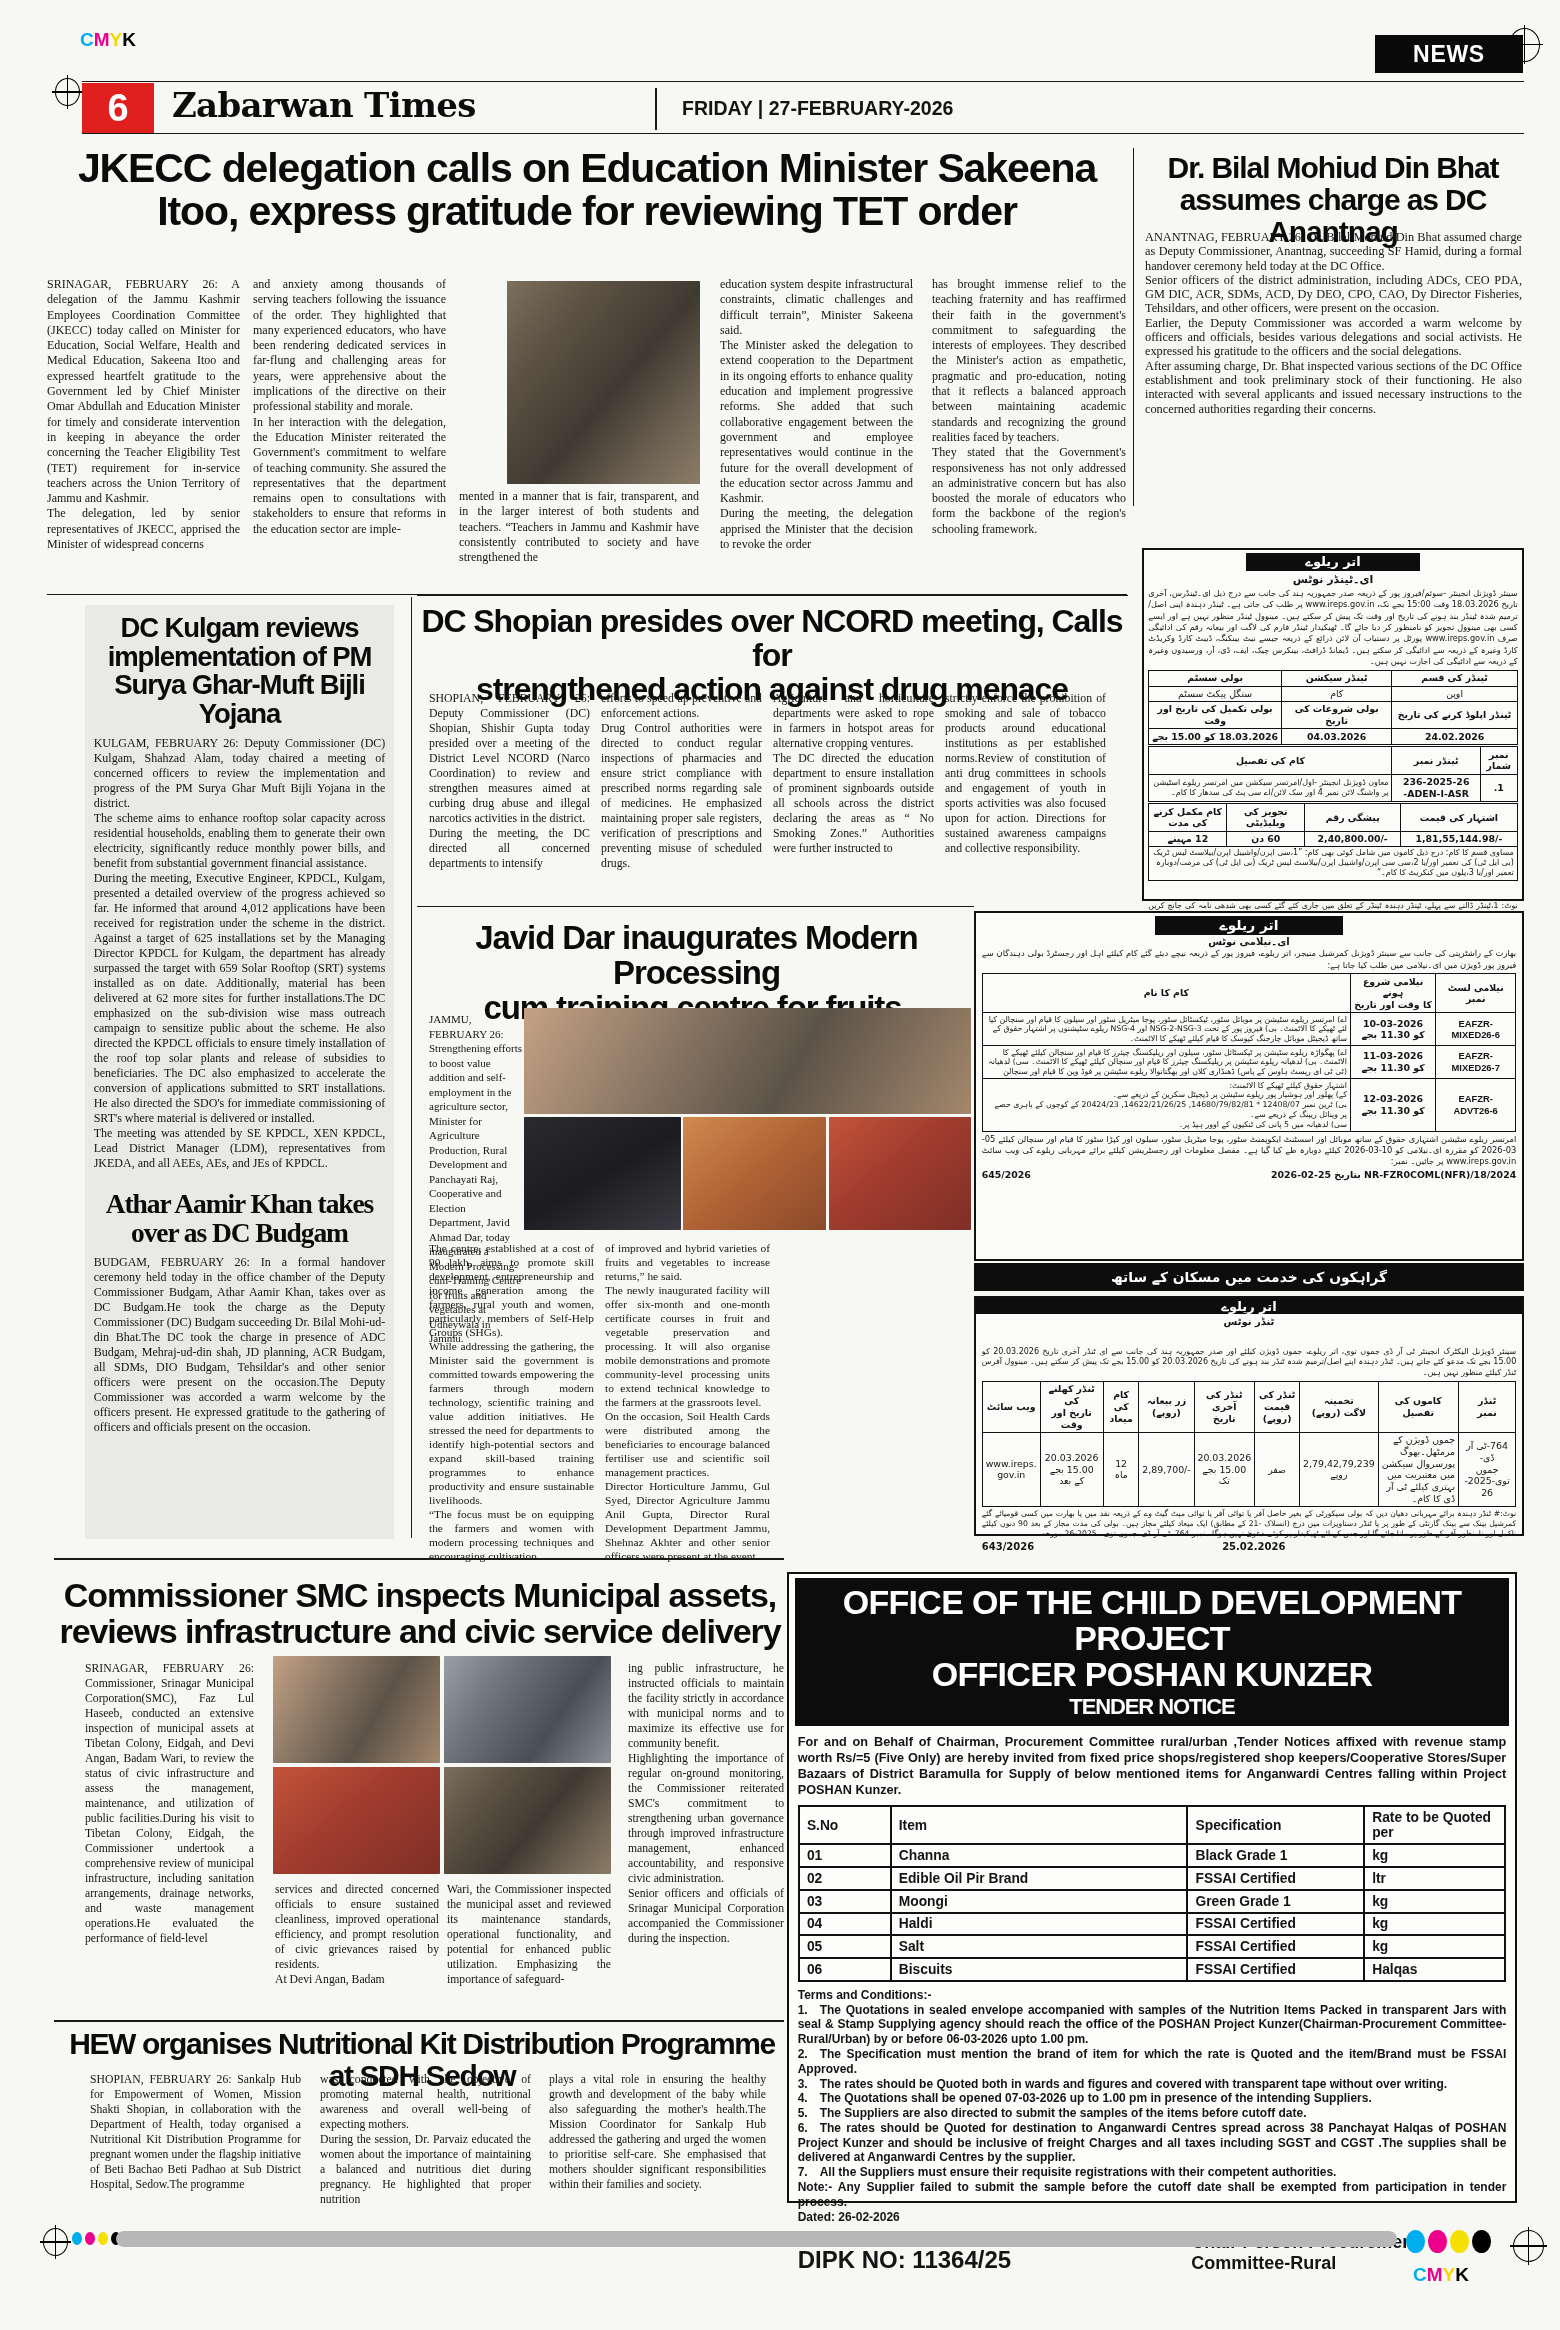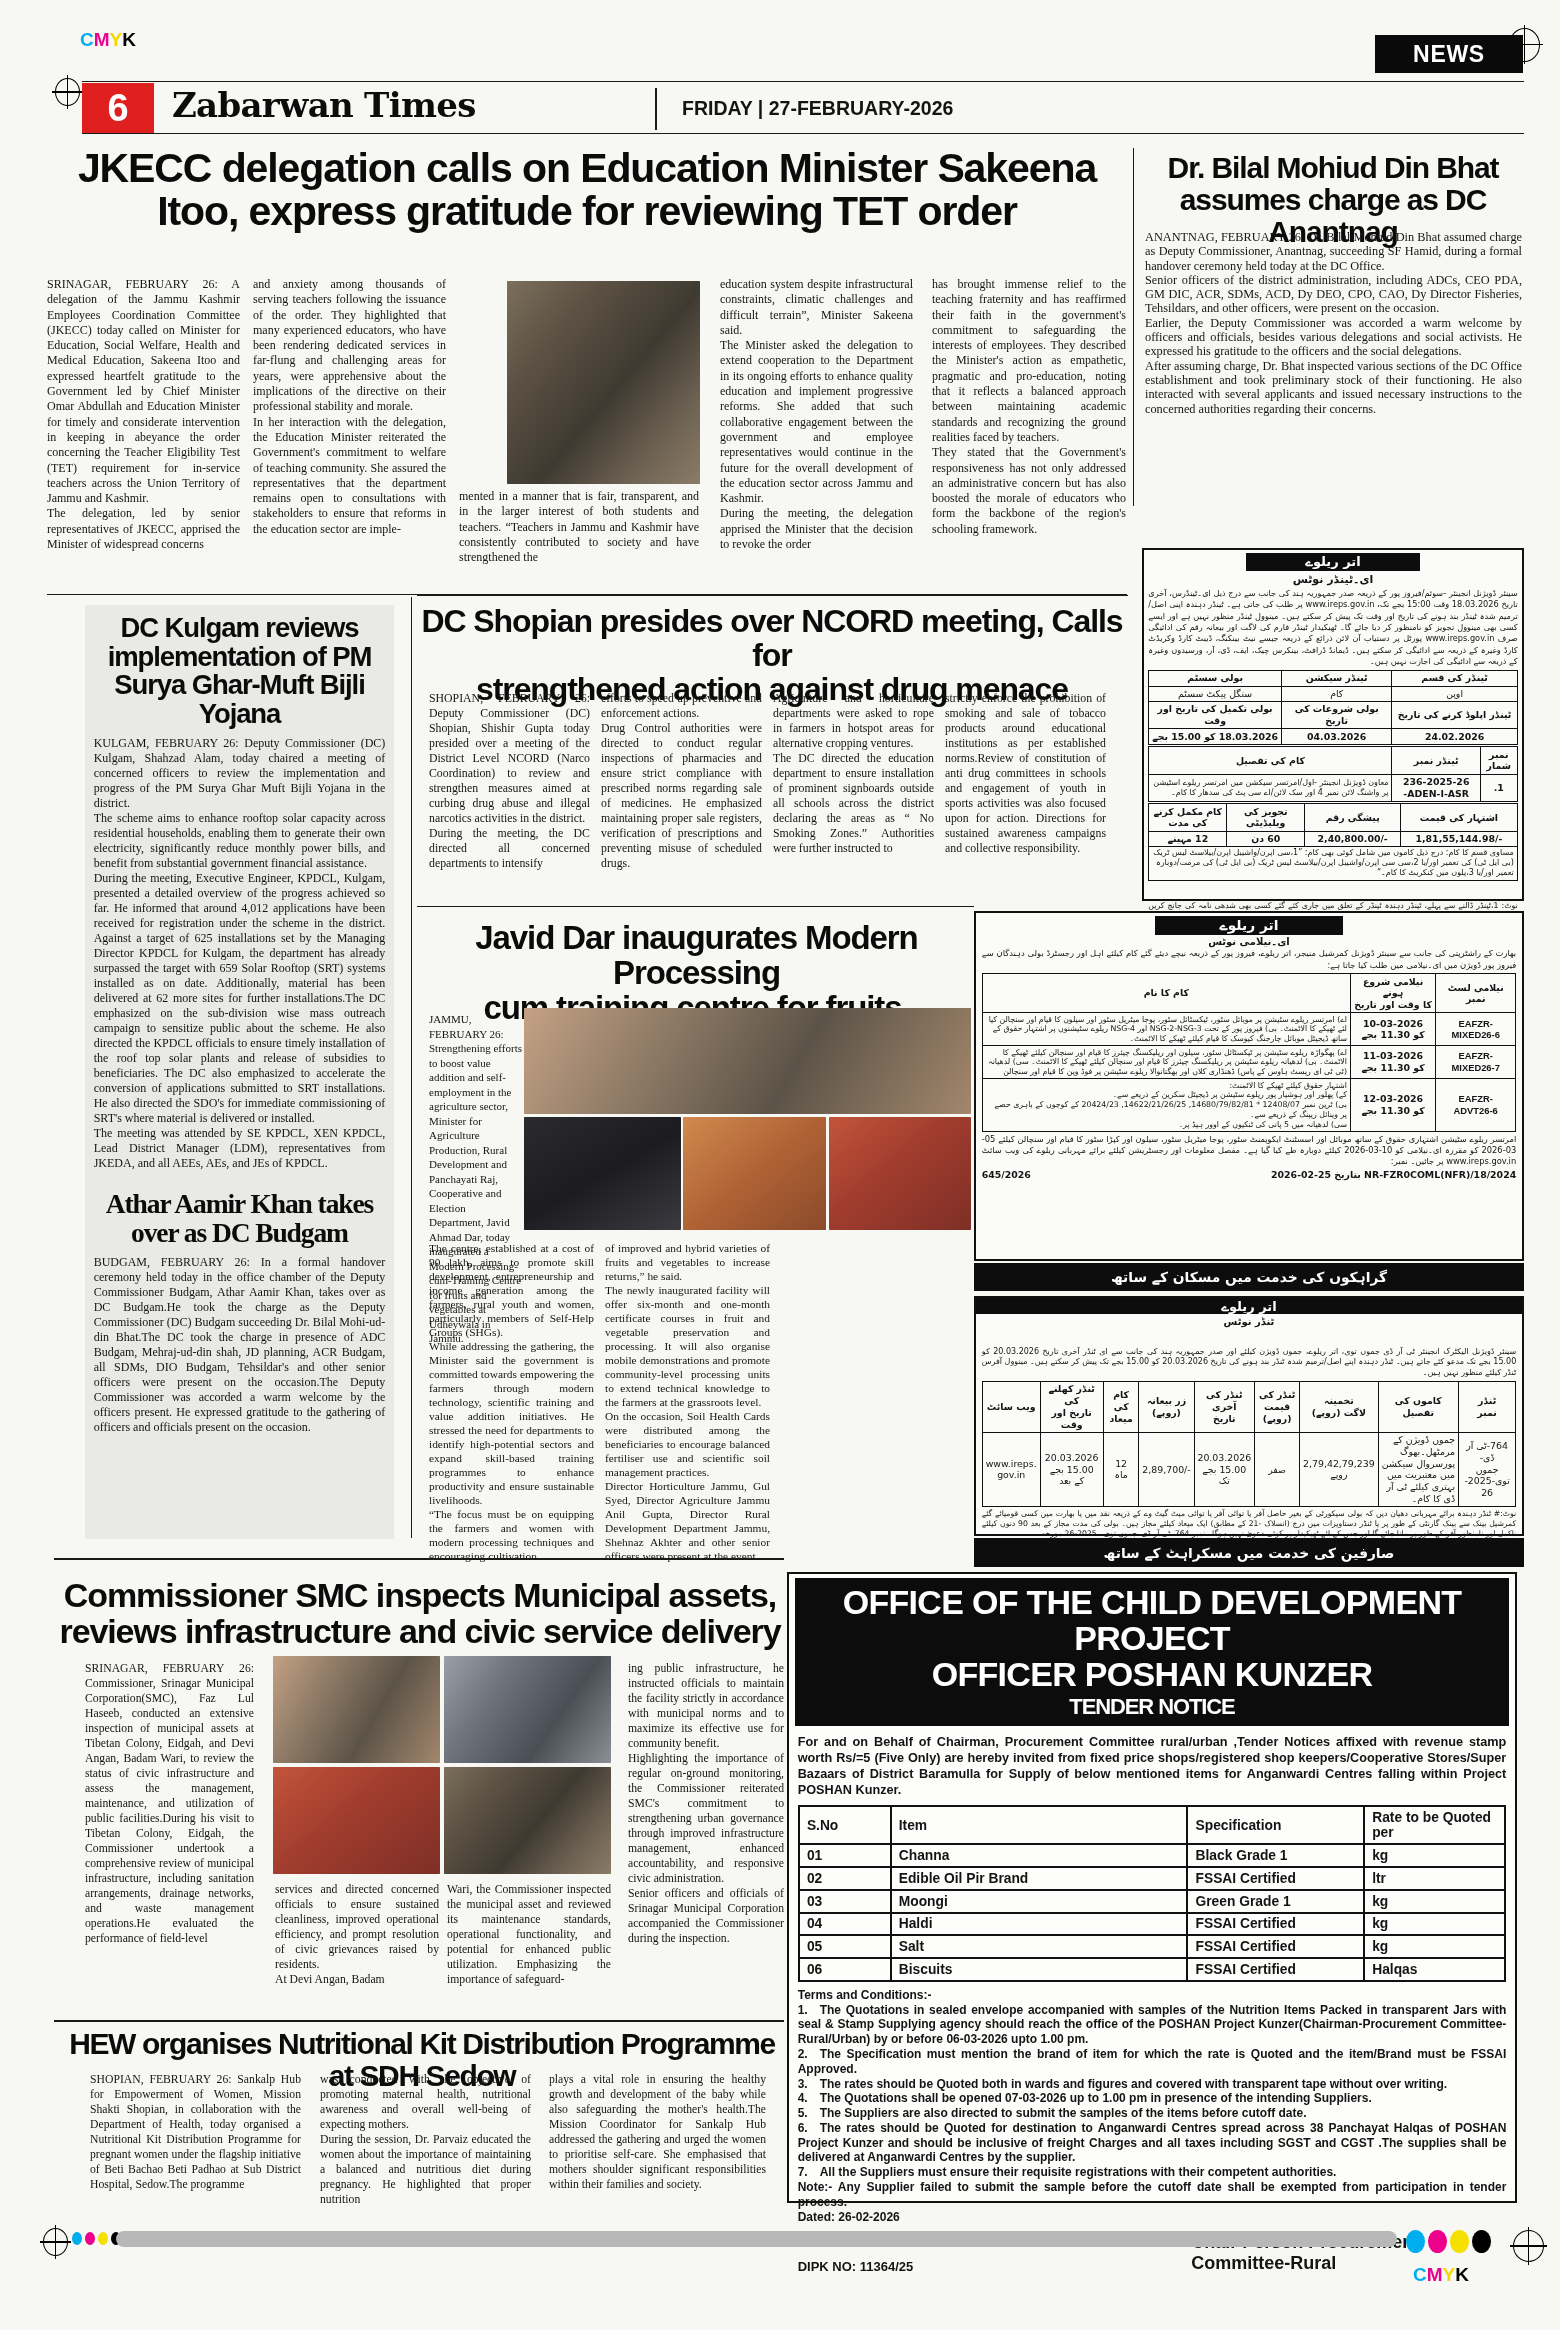--- a/index.html
+++ b/index.html
@@ -284,21 +284,20 @@
 gov.in</td>
       </tr>
     </tbody>
       </table>
     <div style="font-size:7.7px;line-height:10px;text-align:justify;margin-top:2.2px;">نوٹ:# ٹنڈر دہندہ برائے مہربانی دھیان دیں کہ بولی سیکورٹی کے بغیر حاصل آفر یا توائی آفر یا توائی میٹ گیٹ وے کے ذریعہ نقد میں یا بھارت میں کسی قومیائے گئے کمرشیل بینک سے بینک گارنٹی کے طور پر یا ٹنڈر دستاویزات میں درج (انسلاک -21 کے مطابق) ایک میعاد کیلئے مجاز ہیں۔ بولی کی مدت مجاز کے بعد 90 دنوں کیلئے ناکمل اور نامنظور آفر کے طور پر مانا جائے گا اور جس کے لئے ٹھیکیدار پر کوئی دعویٰ نہیں ہوگا۔ نمبر 764۔ٹی آر ڈی۔جموں توی۔ 2025-26 مورخہ</div>
     <div style="display:flex;justify-content:flex-start;gap:188px;font-weight:700;font-size:10px;margin-top:1.4px;direction:ltr;">
       <span>643/2026</span>
       <span>25.02.2026</span>
     </div>
   </div>
-  <div class="abs urdu ubar" style="left:974px;top:1538px;width:550px;height:29px;font-size:13.8px;display:flex;align-items:center;justify-content:center;box-sizing:border-box;">صارفین کی خدمت میں مسکراہٹ کے ساتھ</div>
 
   <div class="rule abs" style="left:54px;top:1558px;width:730px;height:2.2px;"></div>
   <div class="abs hl" style="left:58px;top:1577px;width:724px;font-size:34px;">Commissioner SMC inspects Municipal assets,
 reviews infrastructure and civic service delivery</div>
   <div class="abs bt" style="left:85px;top:1661px;width:169px;height:356px;font-size:11.7px;line-height:15px;">SRINAGAR, FEBRUARY 26: Commissioner, Srinagar Municipal Corporation(SMC), Faz Lul Haseeb, conducted an extensive inspection of municipal assets at Tibetan Colony, Eidgah, and Devi Angan, Badam Wari, to review the status of civic infrastructure and assess the management, maintenance, and utilization of public facilities.During his visit to Tibetan Colony, Eidgah, the Commissioner undertook a comprehensive review of municipal infrastructure, including sanitation arrangements, drainage networks, and waste management operations.He evaluated the performance of field-level</div>
   <div class="abs" style="left:273px;top:1656px;width:339px;height:219px;display:flex;flex-wrap:wrap;gap:3.6px;">
     <div class="ph ph-b" style="width:167px;height:107px;"></div>
     <div class="ph ph-f" style="width:167px;height:107px;"></div>
     <div class="ph ph-e" style="width:167px;height:107px;"></div>
     <div class="ph ph-a" style="width:167px;height:107px;"></div>
@@ -374,21 +373,21 @@
 1.  The Quotations in sealed envelope accompanied with samples of the Nutrition Items Packed in transparent Jars with seal &amp; Stamp Supplying agency should reach the office of the POSHAN Project Kunzer(Chairman-Procurement Committee-Rural/Urban) by or before 06-03-2026 upto 1.00 pm.
 2.  The Specification must mention the brand of item for which the rate is Quoted and the item/Brand must be FSSAI Approved.
 3.  The rates should be Quoted both in wards and figures and covered with transparent tape without over writing.
 4.  The Quotations shall be opened 07-03-2026 up to 1.00 pm in presence of the intending Suppliers.
 5.  The Suppliers are also directed to submit the samples of the items before cutoff date.
 6.  The rates should be Quoted for destination to Anganwardi Centres spread  across 38 Panchayat Halqas of POSHAN Project Kunzer and should be inclusive of freight Charges and all taxes including  SGST and CGST .The supplies shall be delivered at Anganwardi Centres by the supplier.
 7.  All the Suppliers must ensure their requisite registrations with their competent authorities.
 Note:- Any Supplier failed to submit the sample before the cutoff date shall be exempted from participation in tender process.
 Dated: 26-02-2026</div>
     <div style="display:flex;justify-content:space-between;align-items:flex-end;margin-top:7.2px;">
-      <div class="sig" style="font-size:13px;">DIPK NO: 11364/25</div>
+      <div class="sig" style="font-size:24px;">DIPK NO: 11364/25</div>
       <div class="sig" style="font-size:18px;white-space:pre-line;margin-right:87px;">Chair Person Procurement
 Committee-Rural</div>
     </div>
   </div>
 
   <div class="crosshair" style="left:43px;top:2228px;width:23px;height:26px;"></div>
   <div class="abs" style="left:72px;top:2231px;">
     <span class="dot" style="width:10px;height:13px;background:#00aeef"></span>
     <span class="dot" style="width:10px;height:13px;background:#ec008c"></span>
     <span class="dot" style="width:10px;height:13px;background:#f5e000"></span>

